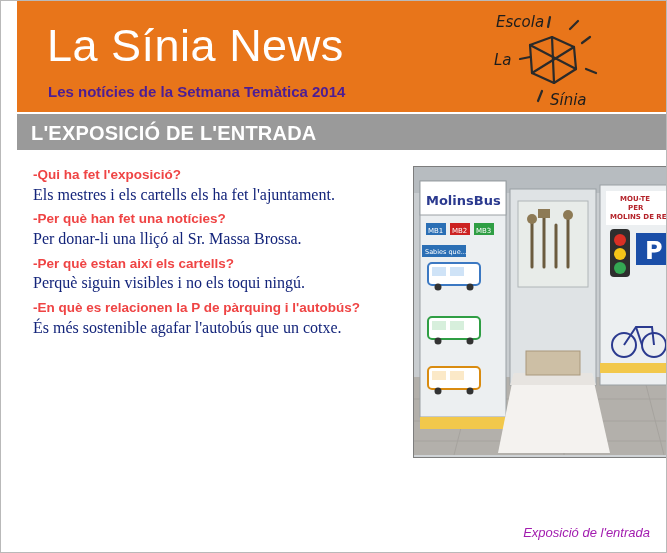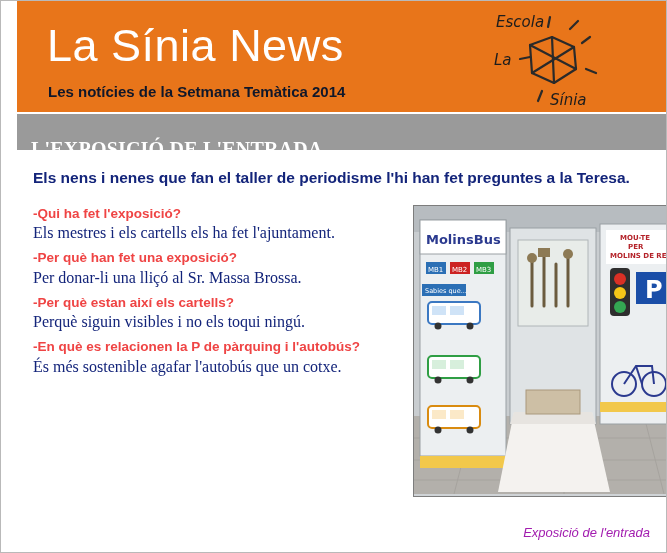--- a/index.html
+++ b/index.html
@@ -38,21 +38,21 @@
     color: #ffffff;
     font-size: 45px;
     font-weight: normal;
     letter-spacing: 0.5px;
     line-height: 1;
   }
   .masthead-sub {
     position: absolute;
     left: 31px;
     top: 82px;
-    color: #0f172a;
+    color: #4c1d95;
     font-size: 15px;
     font-weight: bold;
   }
   .logo-wrap {
     position: absolute;
     right: 56px;
     top: 6px;
     width: 120px;
     height: 104px;
   }
@@ -61,26 +61,25 @@
   
   .section-band {
     position: relative;
     height: 36px;
     background: #9A9A9A;
     border-top: 2px solid #ffffff;
   }
   .section-band-title {
     position: absolute;
     left: 14px;
-    top: 24px;
+    top: 8px;
     color: #ffffff;
     font-size: 20px;
     font-weight: bold;
     letter-spacing: 0.2px;
-    font-family: Liberation Serif, serif;
   }
 
   
   .content {
     position: relative;
     padding: 16px 14px 0 14px;
     height: 400px;
     box-sizing: border-box;
   }
   .lede {
@@ -176,33 +175,32 @@
       </svg>
     </div>
   </div>
 
   <div class="section-band">
     <div class="section-band-title">L'EXPOSICIÓ DE L'ENTRADA</div>
   </div>
 
   <div class="content">
 
-    <div class="lede">Els nens i nenes que fan el taller de periodisme l'hi han fet preguntes a la Teresa.</div>
 
     <div class="columns">
 
       <div class="col-text">
 
         <div class="qa">
           <div class="q">-Qui ha fet l'exposició?</div>
           <div class="a">Els mestres i els cartells els ha fet l'ajuntament.</div>
         </div>
 
         <div class="qa">
-          <div class="q">-Per què han fet una exposició?</div>
+          <div class="q">-Per què han fet una notícies?</div>
           <div class="a">Per donar-li una lliçó al Sr. Massa Brossa.</div>
         </div>
 
         <div class="qa">
           <div class="q">-Per què estan així els cartells?</div>
           <div class="a">Perquè siguin visibles i no els toqui ningú.</div>
         </div>
 
         <div class="qa">
         </div>

